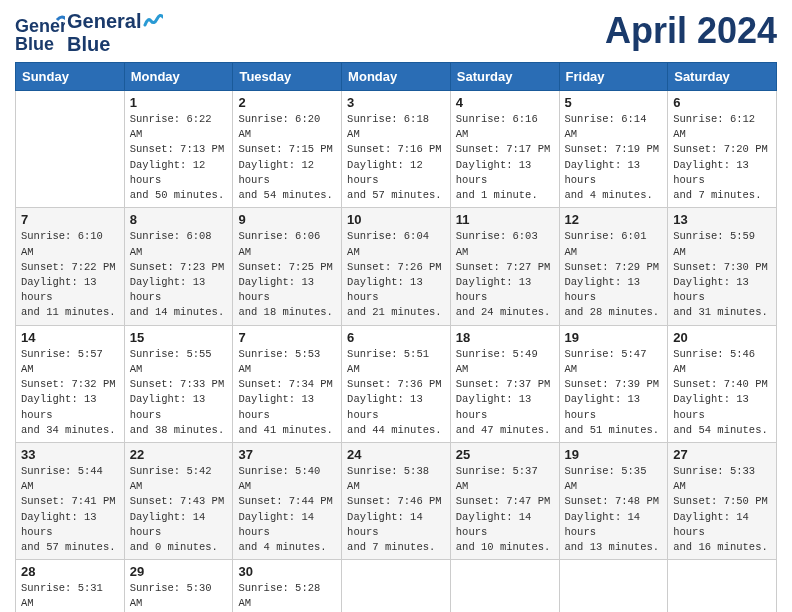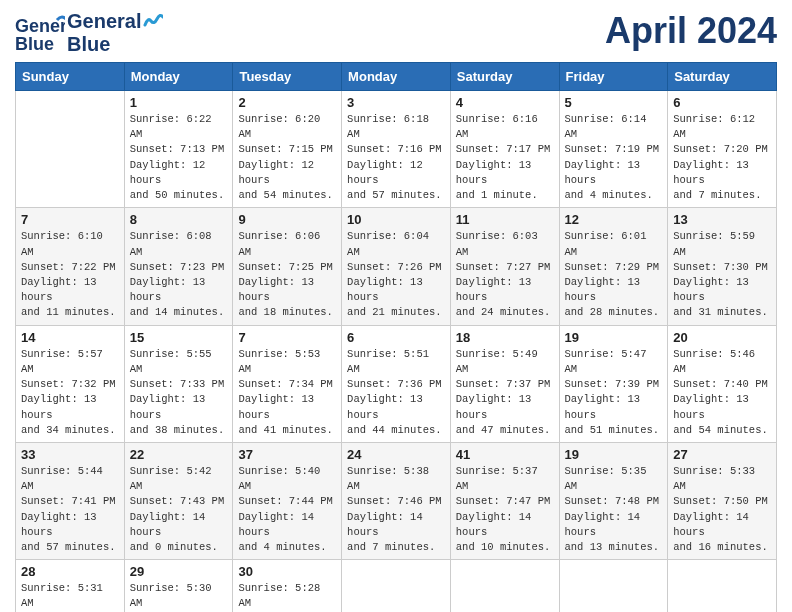--- a/index.html
+++ b/index.html
@@ -214,21 +214,21 @@
         </td>
         <td>
           <span class="day-num">37</span>
           <div class="cell-info">Sunrise: 5:40 AM<br>Sunset: 7:44 PM<br>Daylight: 14 hours<br>and 4 minutes.</div>
         </td>
         <td>
           <span class="day-num">24</span>
           <div class="cell-info">Sunrise: 5:38 AM<br>Sunset: 7:46 PM<br>Daylight: 14 hours<br>and 7 minutes.</div>
         </td>
         <td>
-          <span class="day-num">41</span>
+          <span class="day-num">25</span>
           <div class="cell-info">Sunrise: 5:37 AM<br>Sunset: 7:47 PM<br>Daylight: 14 hours<br>and 10 minutes.</div>
         </td>
         <td>
           <span class="day-num">19</span>
           <div class="cell-info">Sunrise: 5:35 AM<br>Sunset: 7:48 PM<br>Daylight: 14 hours<br>and 13 minutes.</div>
         </td>
         <td>
           <span class="day-num">27</span>
           <div class="cell-info">Sunrise: 5:33 AM<br>Sunset: 7:50 PM<br>Daylight: 14 hours<br>and 16 minutes.</div>
         </td>

